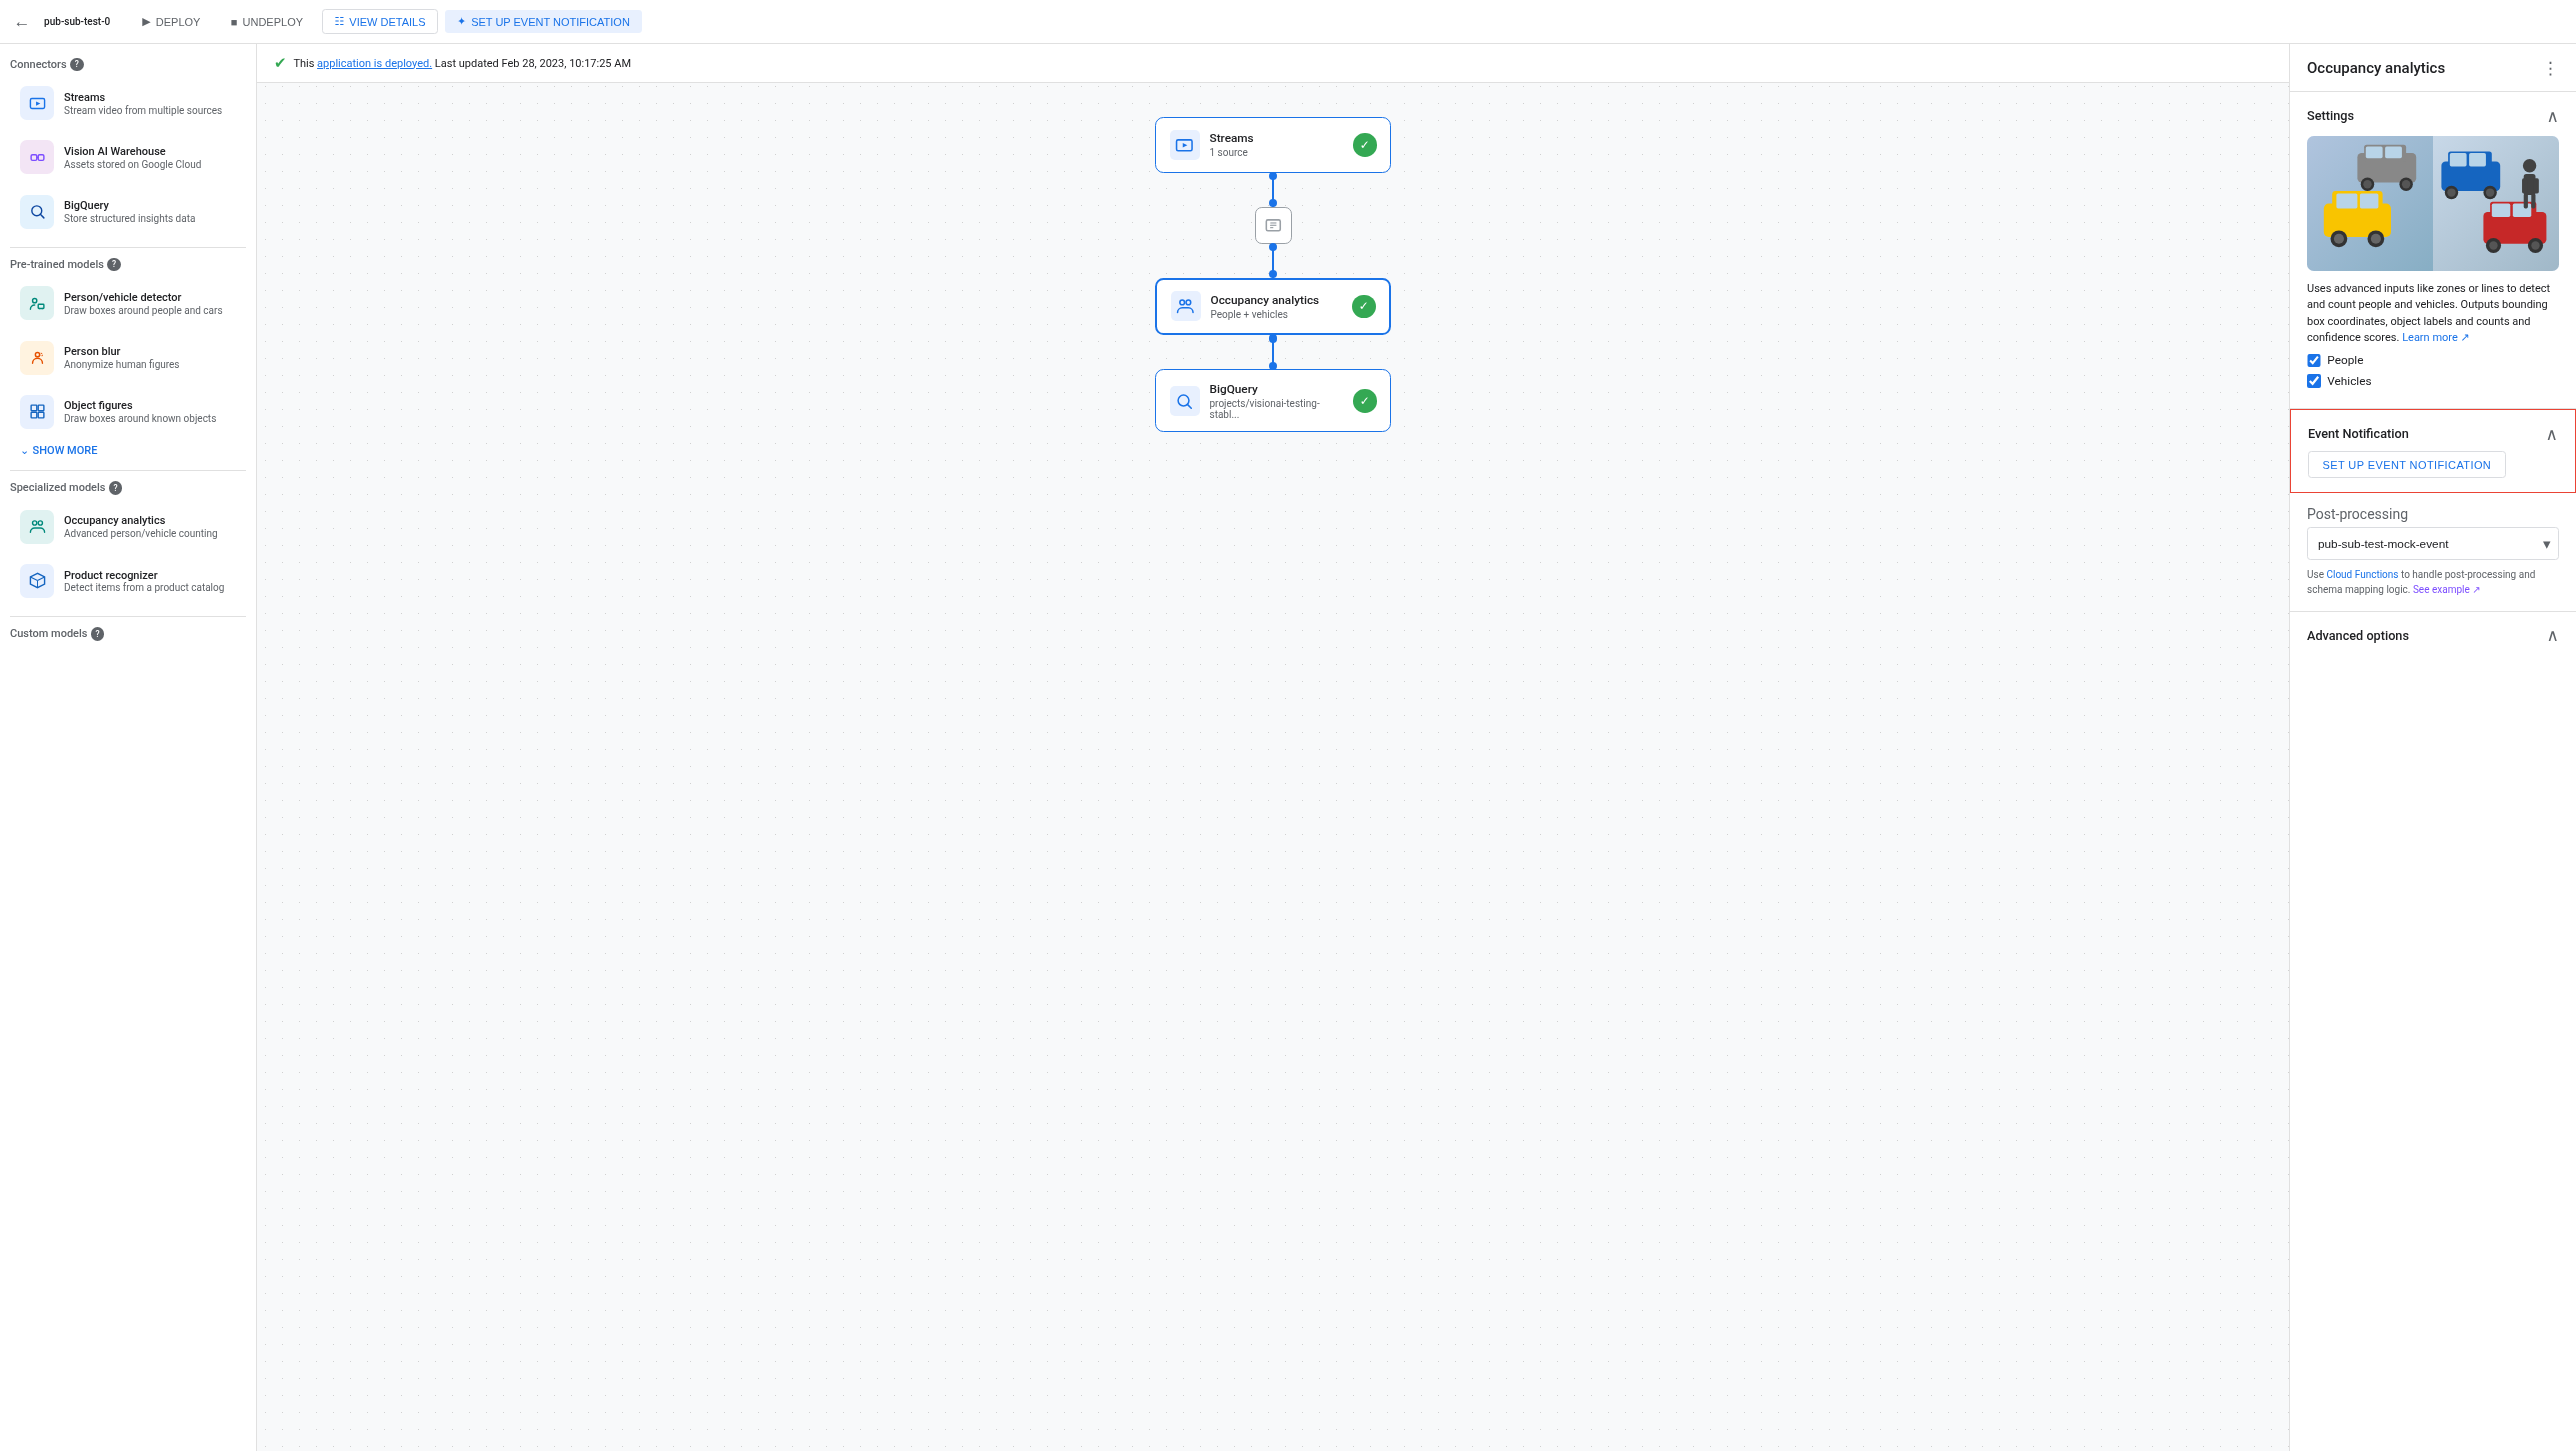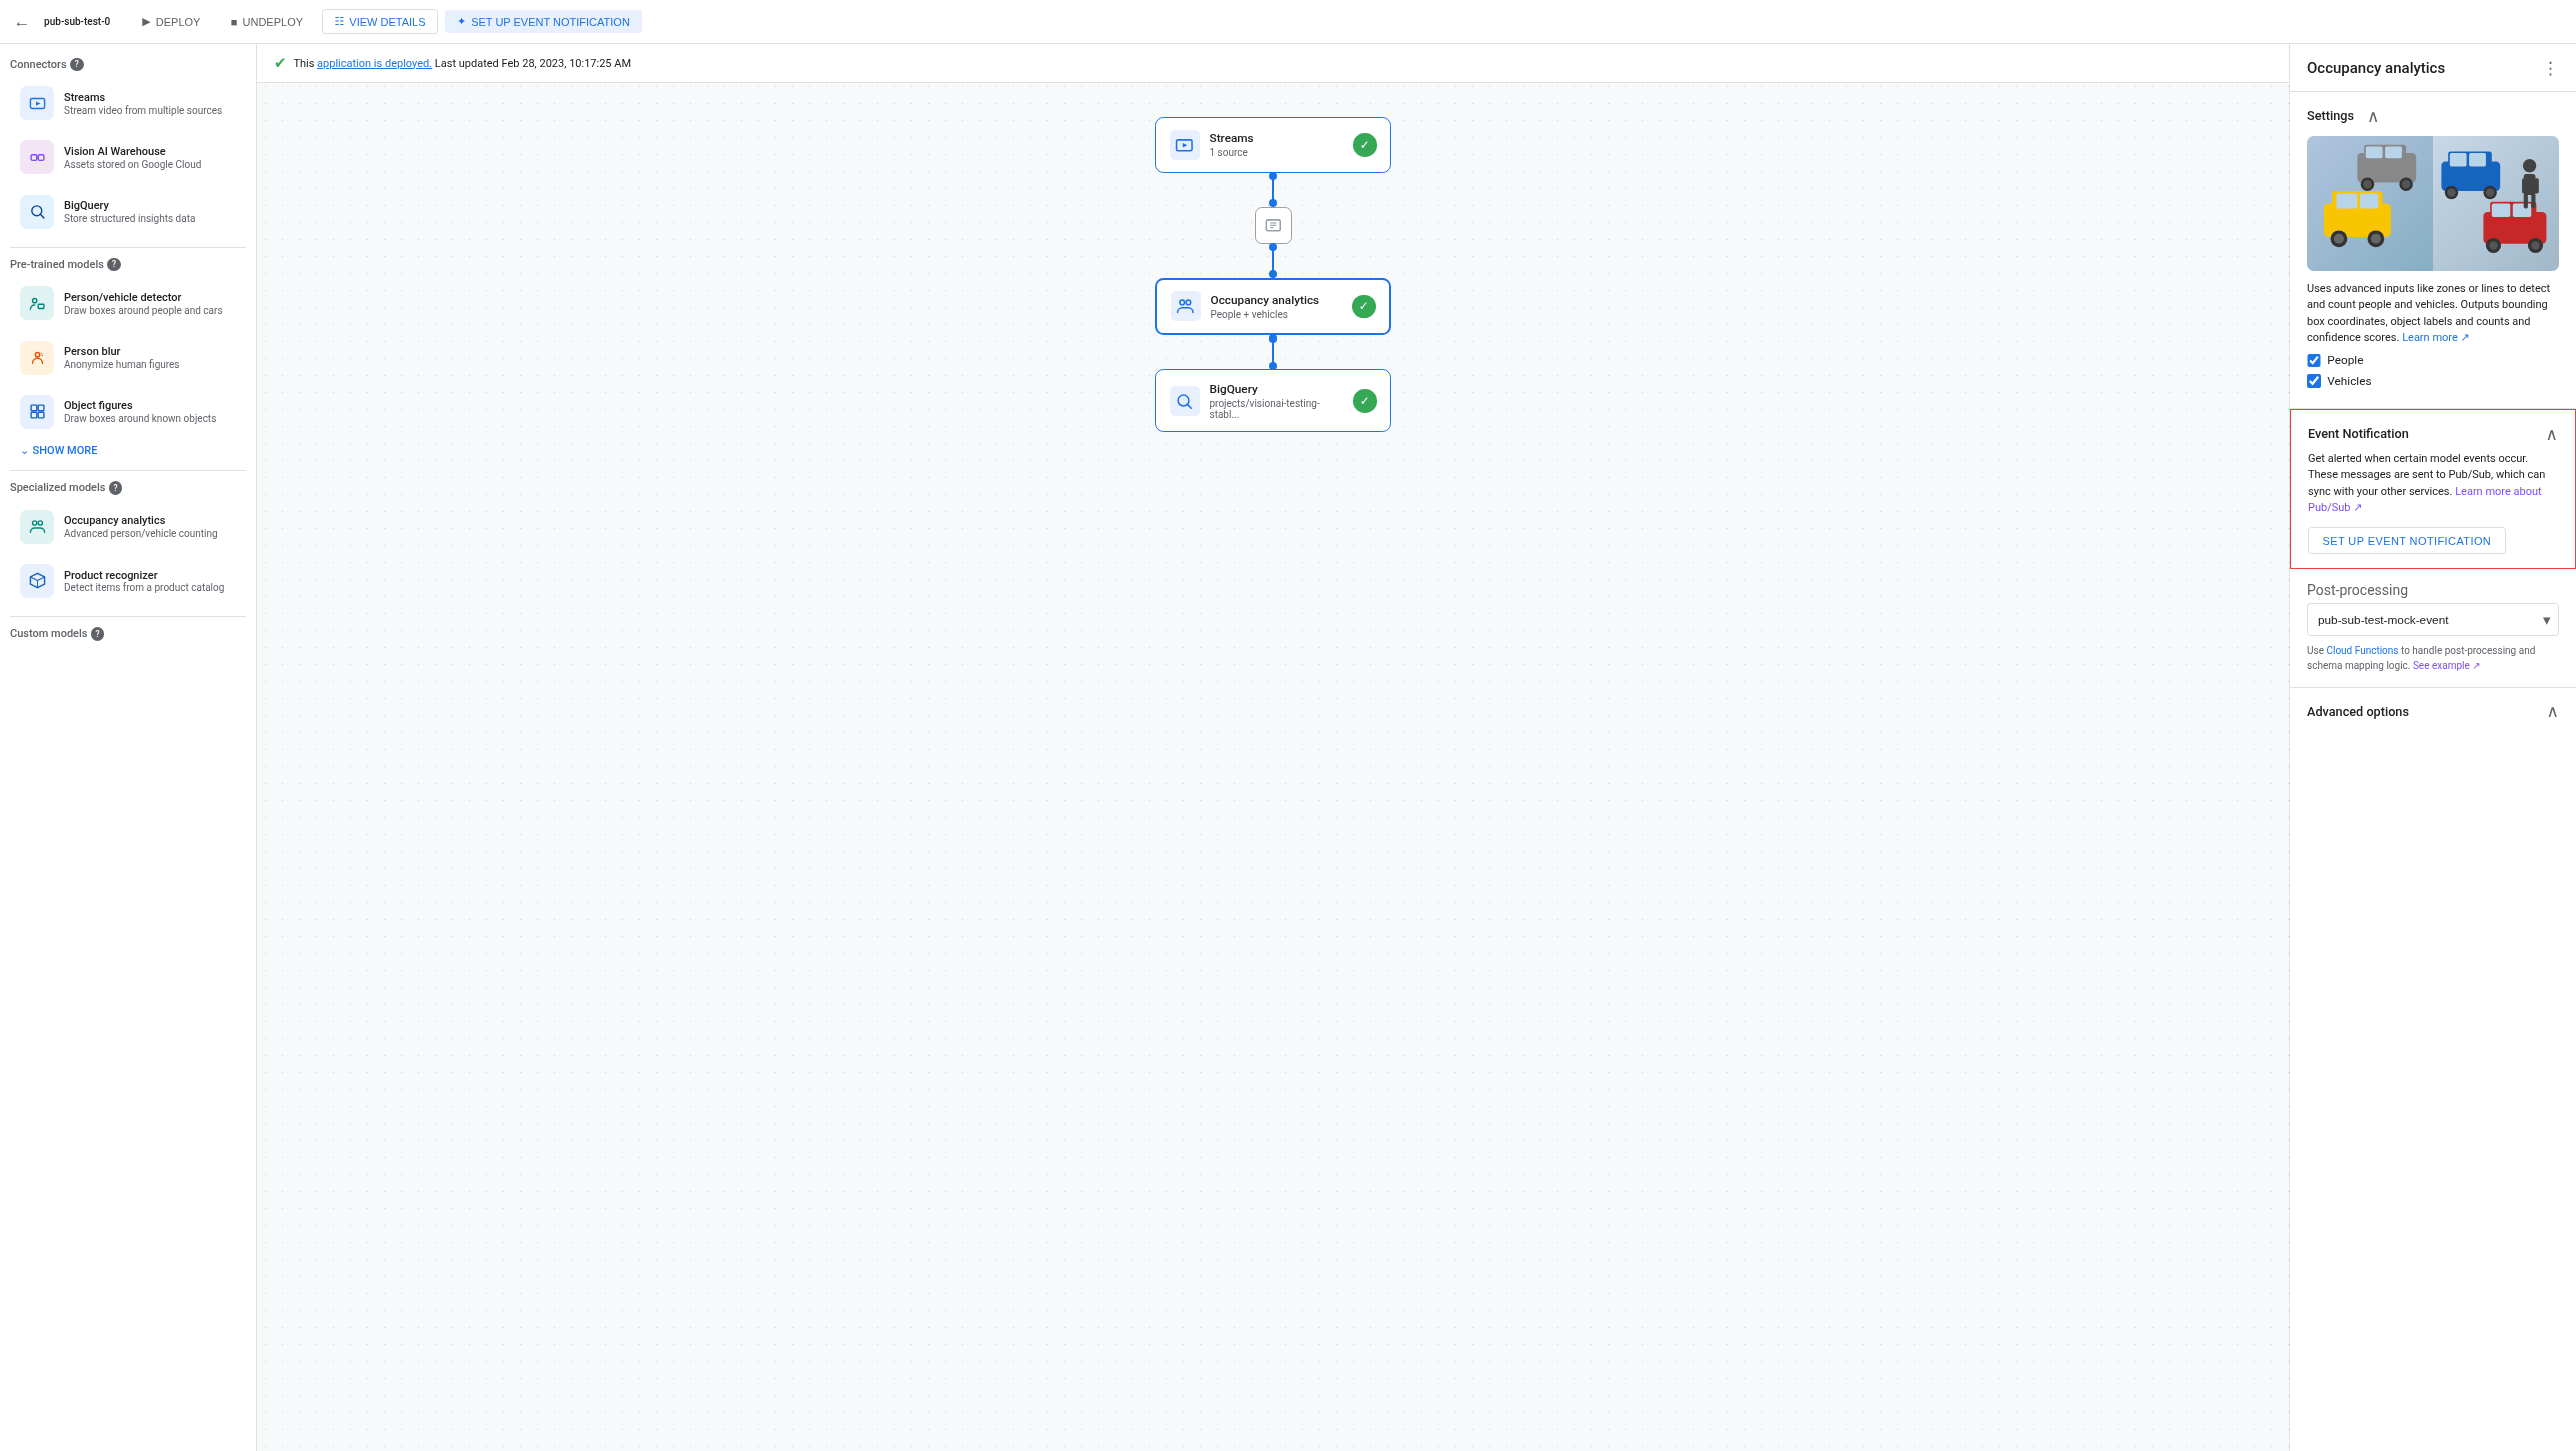--- a/index.html
+++ b/index.html
@@ -124,23 +124,22 @@
     }
     .right-panel-header {
       display: flex; align-items: center; justify-content: space-between;
       padding: 13.5px 17px; border-bottom: 0.8px solid #e0e0e0;
     }
     .right-panel-title { font-size: 15px; font-weight: 500; color: #202124; }
     .more-icon { color: #5f6368; cursor: pointer; font-size: 17px; }
 
     .panel-section { padding: 13.5px 17px; border-bottom: 0.8px solid #e0e0e0; }
     .panel-section-header {
-      display: flex; align-items: center; 
+      display: flex; align-items: center; justify-content: space-between;
       margin-bottom: 10px;
-      gap: 13px;
     }
     .panel-section-title { font-size: 12.7px; font-weight: 500; color: #202124; }
     .collapse-btn { color: #5f6368; cursor: pointer; font-size: 17px; }
 
     .preview-image {
       width: 100%; height: 135px; border-radius: 6.8px; background: #e8f0fe;
       overflow: hidden; display: flex; margin-bottom: 10px;
     }
     .preview-left { flex: 1; background: linear-gradient(135deg, #b0c4de 0%, #87aec4 100%); position: relative; }
     .preview-right { flex: 1; background: linear-gradient(135deg, #c8d8e8 0%, #a0b8c8 100%); position: relative; }
@@ -528,27 +527,20 @@
         <input type="checkbox" class="checkbox-blue" checked="" style="">
         <label class="checkbox-label">Vehicles</label>
       </div>
     </div>
 
     <div class="event-notification-section">
       <div class="event-section-header">
         <span class="event-section-title">Event Notification</span>
         <span class="collapse-btn">∧</span>
       </div>
-      <p class="event-description">
-        <span>Get alerted when certain model events occur. These messages are sent to Pub/Sub, which can sync with your other services.</span>
-        <a class="pub-sub-link">
-          <span>Learn more about Pub/Sub</span>
-          <span> ↗</span>
-        </a>
-      </p>
       <button class="setup-btn">
         <span>SET UP EVENT NOTIFICATION</span>
       </button>
     </div>
 
     <div class="post-processing-section">
       <div class="post-processing-label">Post-processing</div>
       <div class="select-wrapper">
         <select class="select-input">
           <option value="pub-sub-test-mock-event">pub-sub-test-mock-event</option>

